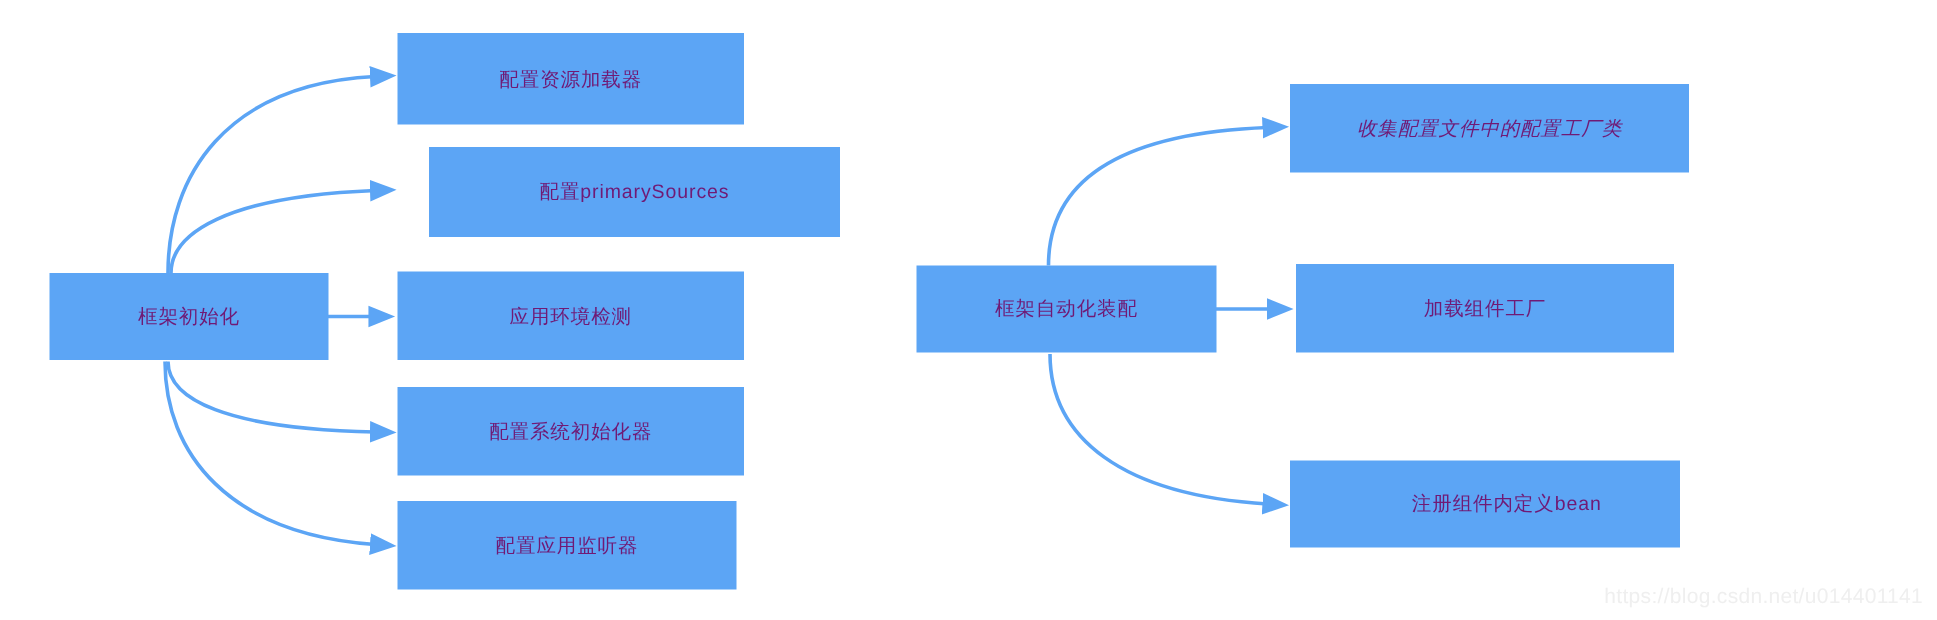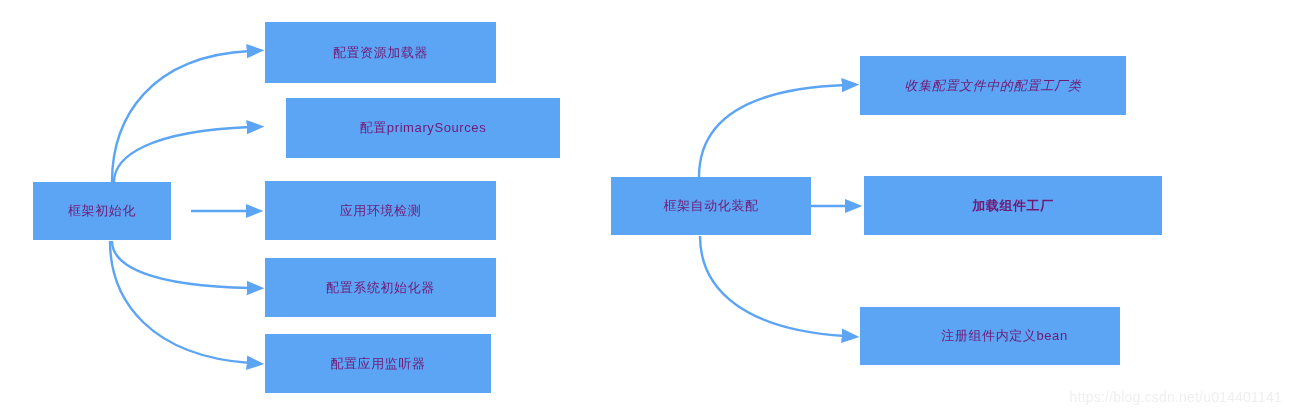--- a/index.html
+++ b/index.html
@@ -89,21 +89,21 @@
 
     <g>
       <path d="M791,206 L848,206" fill="none" stroke="#5CA5F5" stroke-width="2.4" marker-end="url(#arrow)"></path>
     </g>
 
     <g>
       <path d="M700,236 C700,292 748,330 845,336" fill="none" stroke="#5CA5F5" stroke-width="2.4" marker-end="url(#arrow)"></path>
     </g>
   </svg>
 
-  <div class="node" style="left:33px; top:182px; width:138px; height:58px;">
+  <div class="node" style="left:33px; top:182px; width:186px; height:58px;">
     <span class="node-label">框架初始化</span>
   </div>
 
   <div class="node" style="left:265px; top:22px; width:231px; height:61px;">
     <span class="node-label">配置资源加载器</span>
   </div>
 
   <div class="node" style="left:265px; top:98px; width:274px; height:60px;margin-left:21px;">
     <span class="node-label">配置primarySources</span>
   </div>
@@ -121,21 +121,21 @@
   </div>
 
   <div class="node" style="left:611px; top:177px; width:200px; height:58px;">
     <span class="node-label">框架自动化装配</span>
   </div>
 
   <div class="node" style="left:860px; top:56px; width:266px; height:59px;font-style:italic;">
     <span class="node-label">收集配置文件中的配置工厂类</span>
   </div>
 
-  <div class="node" style="left:864px; top:176px; width:298px; height:59px;font-weight:bold;">
+  <div class="node" style="left:864px; top:176px; width:252px; height:59px;">
     <span class="node-label">加载组件工厂</span>
   </div>
 
   <div class="node" style="left:860px; top:307px; width:260px; height:58px;padding-left:29px;">
     <span class="node-label">注册组件内定义bean</span>
   </div>
 
   <div class="watermark">https://blog.csdn.net/u014401141</div>
 
 </div>

